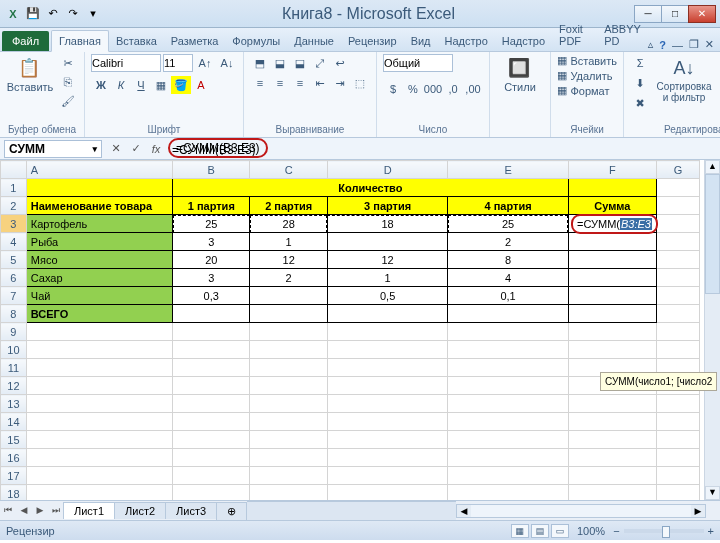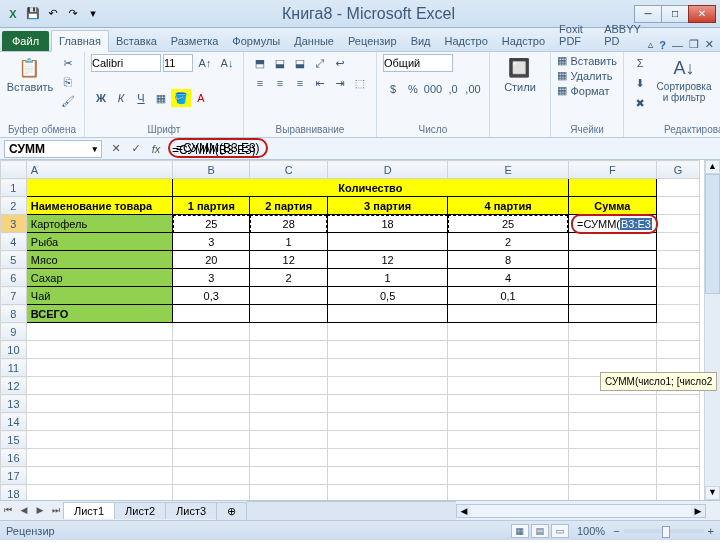--- a/index.html
+++ b/index.html
@@ -63,21 +63,21 @@
 .green { background:#92d050; }
 .bordered td { border:1px solid #000; }
 .thead1 td { border:1px solid #000; font-weight:bold; }
 
 
 .marching { outline:1.5px dashed #000; outline-offset:-1px; }
 
 
 .f3wrap { position:relative; }
 .f3box { position:absolute; right:-2px; top:-1px; border:2.5px solid #c01818; border-radius:9px; padding:0 4px; display:flex; align-items:center; font-size:11px; height:20px; background:#fff; }
-.f3box .sel { background:#3a6ea5; color:#fff; padding:0 1px; }
+.f3box .sel { background:#3a6ea5; color:#fff; padding:0 1px;font-style:italic; }
 .tooltip { position:absolute; left:600px; top:212px; background:#ffffe1; border:1px solid #aca899; font-size:10px; padding:3px 4px; white-space:nowrap; z-index:5; }
 
 
 .sheettabs { height:20px; border-top:1px solid #b7c9dd; background:#e9eff7; display:flex; align-items:center; font-size:11px; }
 .sheettabs .nav { display:flex; }
 .sheettabs .nav span { width:16px; text-align:center; color:#555; font-size:9px; }
 .sheettabs .st { padding:2px 10px; background:#fff; border:1px solid #b7c9dd; border-bottom:none; margin-left:-1px; }
 .sheettabs .st.inactive { background:#dce6f2; }
 .sheettabs .fill { flex:1; border-top:1px solid #b7c9dd; height:100%; background:#dce6f2; position:relative; }
 .sheettabs .hscroll { width:250px; height:14px; background:#e4ecf5; border:1px solid #b7c9dd; margin-right:14px; display:flex; align-items:center; }
@@ -147,21 +147,21 @@
       <div class="smallcol">
         <div class="smallbtn">✂</div>
         <div class="smallbtn">⎘</div>
         <div class="smallbtn">🖌</div>
       </div>
     </div>
     <div class="group-label">Буфер обмена</div>
   </div>
 
   <div class="group">
-    <div class="group-body" style="flex-direction:column;gap:17px">
+    <div class="group-body" style="flex-direction:column;gap:4px">
       <div class="fontbox">
         <input class="fontname" value="Calibri" style="">
         <input class="fontsize" value="11" style="">
         <span class="smallbtn">A↑</span>
         <span class="smallbtn">A↓</span>
       </div>
       <div class="btnrow">
         <span>
             <b>Ж</b>
           </span>

